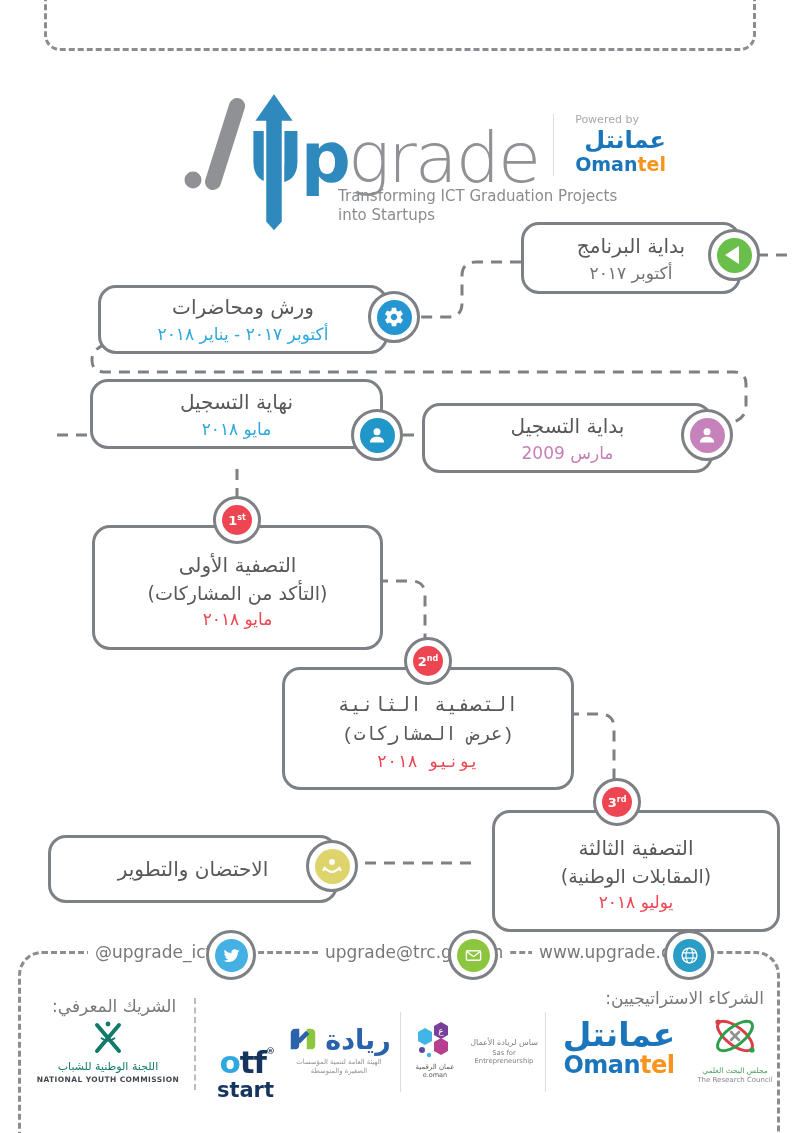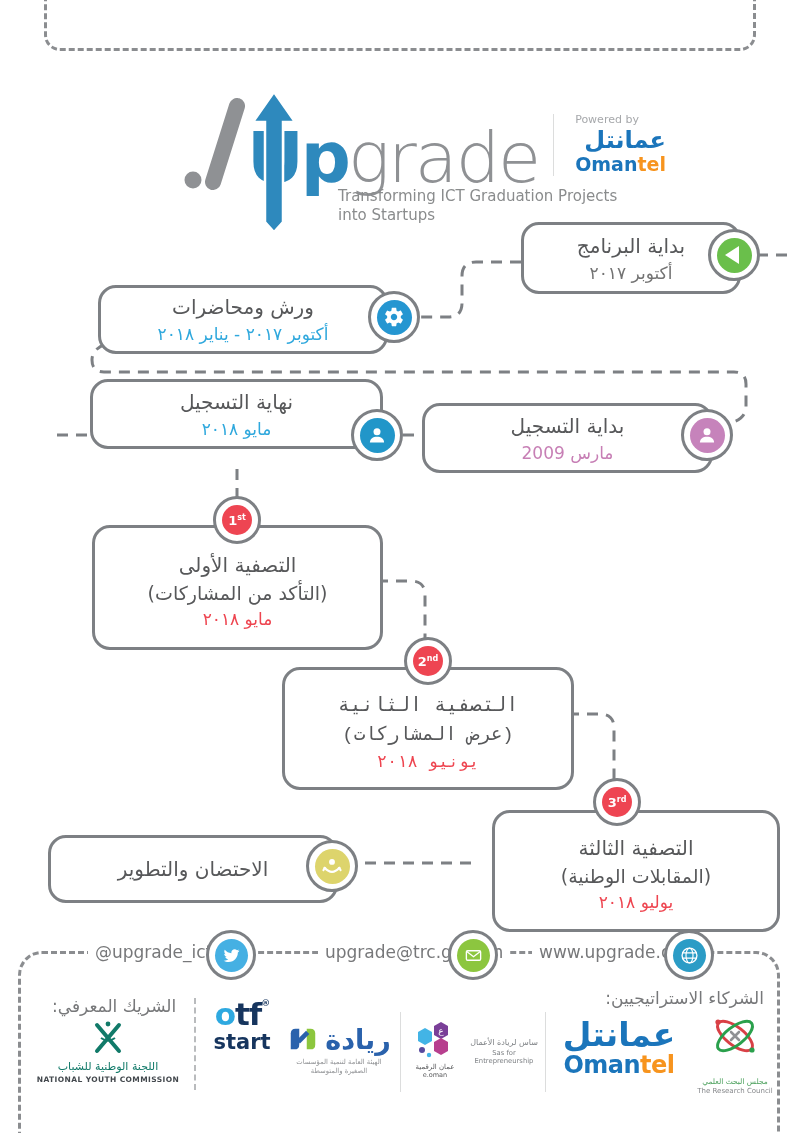--- a/index.html
+++ b/index.html
@@ -74,40 +74,40 @@
   #h-strategic{right:36px;top:988px;margin-left:44px;}
   #h-knowledge{left:52px;top:996px;}
   #nyc{position:absolute;left:34px;top:1018px;width:148px;text-align:center;z-index:2;}
   #nyc .ar{font-size:11px;color:#117a69;margin-top:2px;}
   #nyc .en{font-size:7.5px;font-weight:bold;color:#43484d;letter-spacing:.4px;margin-top:2px;}
   .vdash{position:absolute;border-left:2px dashed #b9bbbd;z-index:2;}
   #vd1{left:194px;top:998px;height:92px;}
   .vline{position:absolute;border-left:1px solid #dcdddd;z-index:2;}
   #vl1{left:400px;top:1012px;height:80px;}
   #vl2{left:545px;top:1012px;height:80px;}
-  #otf{position:absolute;left:210px;top:999px;width:64px;text-align:center;z-index:2;line-height:1;}
+  #otf{position:absolute;left:210px;top:1047px;width:64px;text-align:right;z-index:2;line-height:1;}
   #otf .big{font-size:31px;font-weight:800;color:#16355e;letter-spacing:-1px;}
   #otf .big .o{color:#2ea9e0;}
   #otf .reg{font-size:9px;color:#16355e;vertical-align:top;}
   #otf .sub{font-size:21px;font-weight:bold;color:#16355e;margin-top:2px;}
   #riyada{position:absolute;left:281px;top:1024px;width:116px;text-align:center;z-index:2;}
   #riyada .row{display:flex;align-items:center;justify-content:center;gap:6px;}
   #riyada .name{font-size:27px;font-weight:bold;color:#2a62ac;direction:rtl;line-height:1;}
   #riyada .sub{font-size:6.8px;color:#8f9194;direction:rtl;margin-top:4px;line-height:1.35;}
   #eoman{position:absolute;left:404px;top:1020px;width:62px;text-align:center;z-index:2;}
   #eoman .cap1{font-size:7px;color:#58595b;direction:rtl;margin-top:1px;}
   #eoman .cap2{font-size:6.5px;color:#58595b;}
   #sas{position:absolute;left:466px;top:1038px;width:76px;text-align:center;z-index:2;}
   #sas .ar{font-size:8px;color:#7d8084;direction:rtl;}
   #sas .en{font-size:6.8px;color:#7d8084;margin-top:2px;}
   #omantel{position:absolute;left:552px;top:1018px;width:134px;text-align:center;z-index:2;line-height:1.05;}
   #omantel .ar{font-size:33px;font-weight:bold;color:#1b75bb;direction:rtl;}
   #omantel .en{font-size:24px;font-weight:800;letter-spacing:-.5px;}
   #trc{position:absolute;left:690px;top:1012px;width:90px;text-align:center;z-index:2;}
-  #trc .ar{font-size:7.5px;color:#4ba05c;direction:rtl;margin-top:17px;}
+  #trc .ar{font-size:7.5px;color:#4ba05c;direction:rtl;margin-top:6px;}
   #trc .en{font-size:7px;color:#85878a;margin-top:1px;}
 </style>
 </head>
 <body>
 
 <div id="canvas">
 
   <div id="top-frame" class="dash-frame"></div>
 
   <svg id="connectors" width="800" height="1133" aria-hidden="true">

